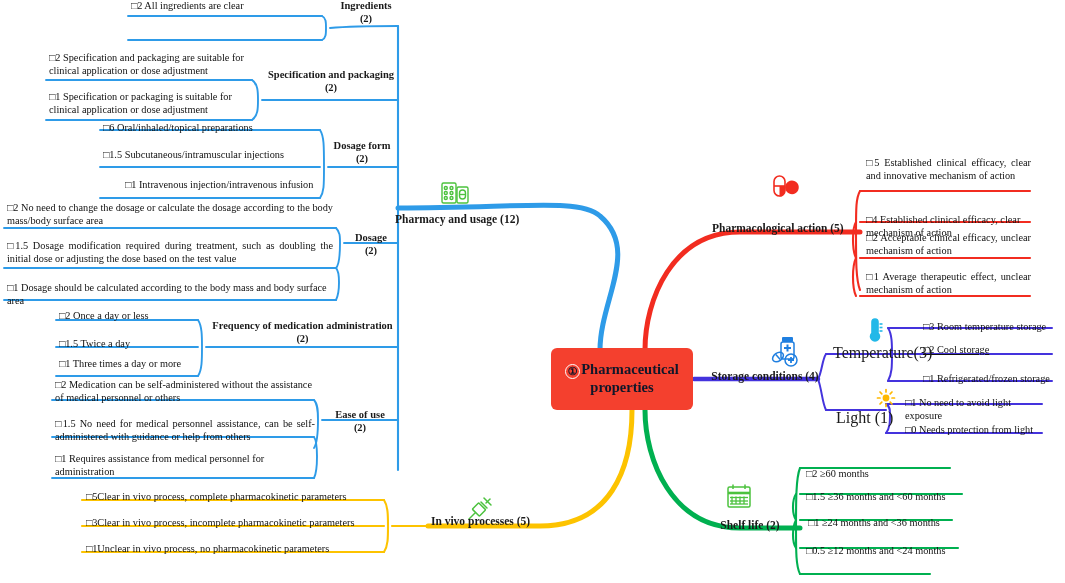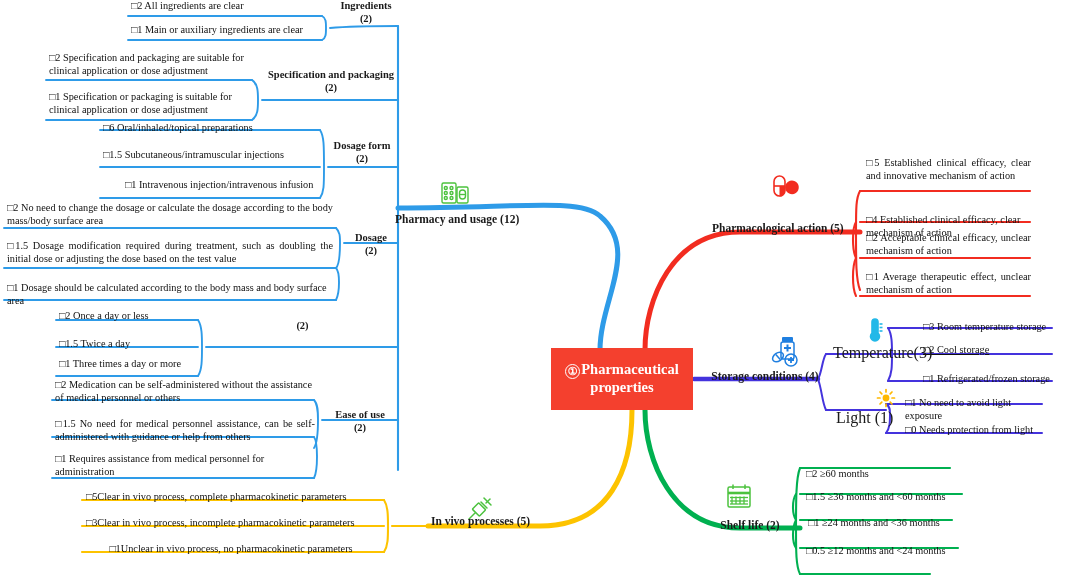--- a/index.html
+++ b/index.html
@@ -27,22 +27,22 @@
   }
   .node {
     position: absolute;
     line-height: 1.22;
   }
   
   #central {
     left: 551px; top: 348px;
     width: 142px; height: 62px;
     background: #F4402E;
-    border-radius: 0;
-    color: #ffffff;
+    border-radius: 6px;
+    color: #0f172a;
     font-weight: bold;
     font-size: 14.5px;
     display: flex;
     align-items: center;
     justify-content: center;
     text-align: center;
     padding: 0 6px;
     z-index: 6;
   }
   #central .circnum {
@@ -293,30 +293,30 @@
     <div>Dosage form</div>
     <div>(2)</div>
   </div>
 
   <div class="node sublabel" style="left:342px; top:232px; width:58px;">
     <div>Dosage</div>
     <div>(2)</div>
   </div>
 
   <div class="node sublabel" style="left:205px; top:320px; width:195px;">
+    <div>Frequency of medication administration</div>
     <div>(2)</div>
   </div>
 
   <div class="node sublabel" style="left:320px; top:409px; width:80px;">
     <div>Ease of use</div>
     <div>(2)</div>
   </div>
 
   <div class="node leaf" style="left:131px; top:0px; width:190px;">□2 All ingredients are clear</div>
-  <div class="node leaf" style="left:131px; top:24px; width:200px;">□1 Main or auxiliary ingredients are clear</div>
 
   <div class="node leaf" style="left:49px; top:52px; width:200px;">□2 Specification and packaging are suitable for clinical application or dose adjustment</div>
   <div class="node leaf" style="left:49px; top:91px; width:200px;">□1 Specification or packaging is suitable for clinical application or dose adjustment</div>
 
   <div class="node leaf" style="left:103px; top:122px; width:215px;">□6 Oral/inhaled/topical preparations</div>
   <div class="node leaf" style="left:103px; top:149px; width:215px;">□1.5 Subcutaneous/intramuscular injections</div>
   <div class="node leaf" style="left:103px; top:179px; width:215px;margin-left:22px;">□1 Intravenous injection/intravenous infusion</div>
 
   <div class="node leaf just" style="left:7px; top:202px; width:326px;">□2 No need to change the dosage or calculate the dosage according to the body mass/body surface area</div>
   <div class="node leaf just" style="left:7px; top:240px; width:326px;">□1.5 Dosage modification required during treatment, such as doubling the initial dose or adjusting the dose based on the test value</div>
@@ -325,21 +325,21 @@
   <div class="node leaf" style="left:59px; top:310px; width:140px;">□2 Once a day or less</div>
   <div class="node leaf" style="left:59px; top:330px; width:140px;margin-top:8px;">□1.5 Twice a day</div>
   <div class="node leaf" style="left:59px; top:358px; width:140px;">□1 Three times a day or more</div>
 
   <div class="node leaf" style="left:55px; top:379px; width:262px;">□2 Medication can be self-administered without the assistance of medical personnel or others</div>
   <div class="node leaf just" style="left:55px; top:418px; width:260px;">□1.5 No need for medical personnel assistance, can be self-administered with guidance or help from others</div>
   <div class="node leaf" style="left:55px; top:453px; width:260px;">□1 Requires assistance from medical personnel for administration</div>
 
   <div class="node leaf" style="left:86px; top:491px; width:290px;">□5Clear in vivo process, complete pharmacokinetic parameters</div>
   <div class="node leaf" style="left:86px; top:517px; width:290px;">□3Clear in vivo process, incomplete pharmacokinetic parameters</div>
-  <div class="node leaf" style="left:86px; top:543px; width:290px;text-align:center;">□1Unclear in vivo process, no pharmacokinetic parameters</div>
+  <div class="node leaf" style="left:86px; top:543px; width:290px;">□1Unclear in vivo process, no pharmacokinetic parameters</div>
 
   <div class="node leaf just" style="left:866px; top:157px; width:165px;">□5 Established clinical efficacy, clear and innovative mechanism of action</div>
   <div class="node leaf" style="left:866px; top:214px; width:165px;font-family:Liberation Serif, serif;">□4 Established clinical efficacy, clear mechanism of action</div>
   <div class="node leaf just" style="left:866px; top:232px; width:165px;">□2 Acceptable clinical efficacy, unclear mechanism of action</div>
   <div class="node leaf just" style="left:866px; top:271px; width:165px;">□1 Average therapeutic effect, unclear mechanism of action</div>
 
   <div class="node sublabel plain" style="left:833px; top:343px; width:72px; text-align:left;">Temperature(3)</div>
   <div class="node sublabel plain" style="left:836px; top:408px; width:60px; text-align:left;">Light (1)</div>
 
   <div class="node leaf" style="left:923px; top:321px; width:140px;">□3 Room temperature storage</div>

